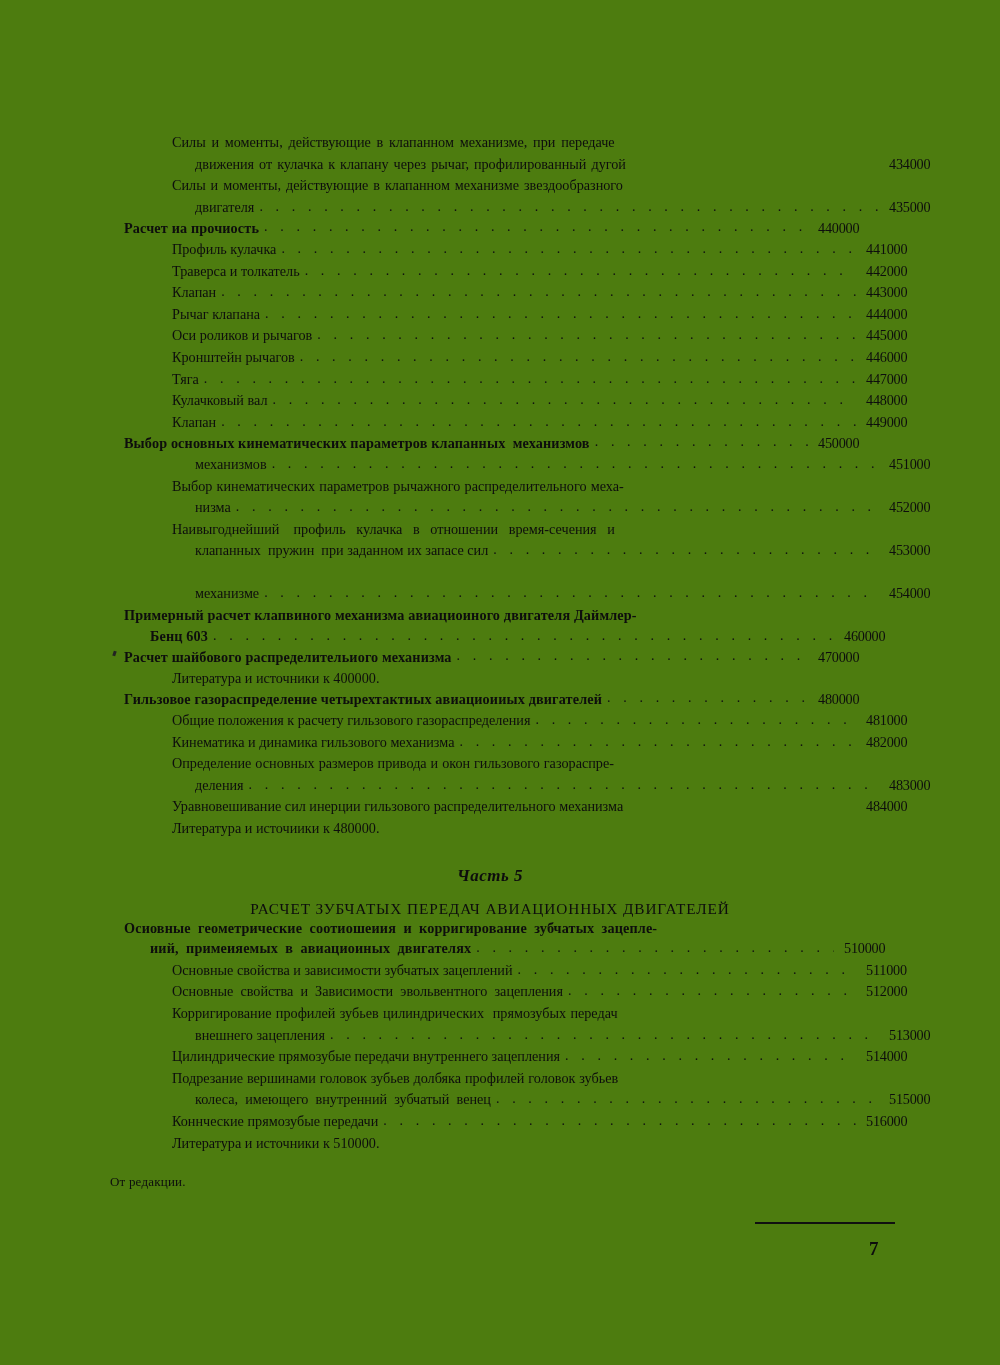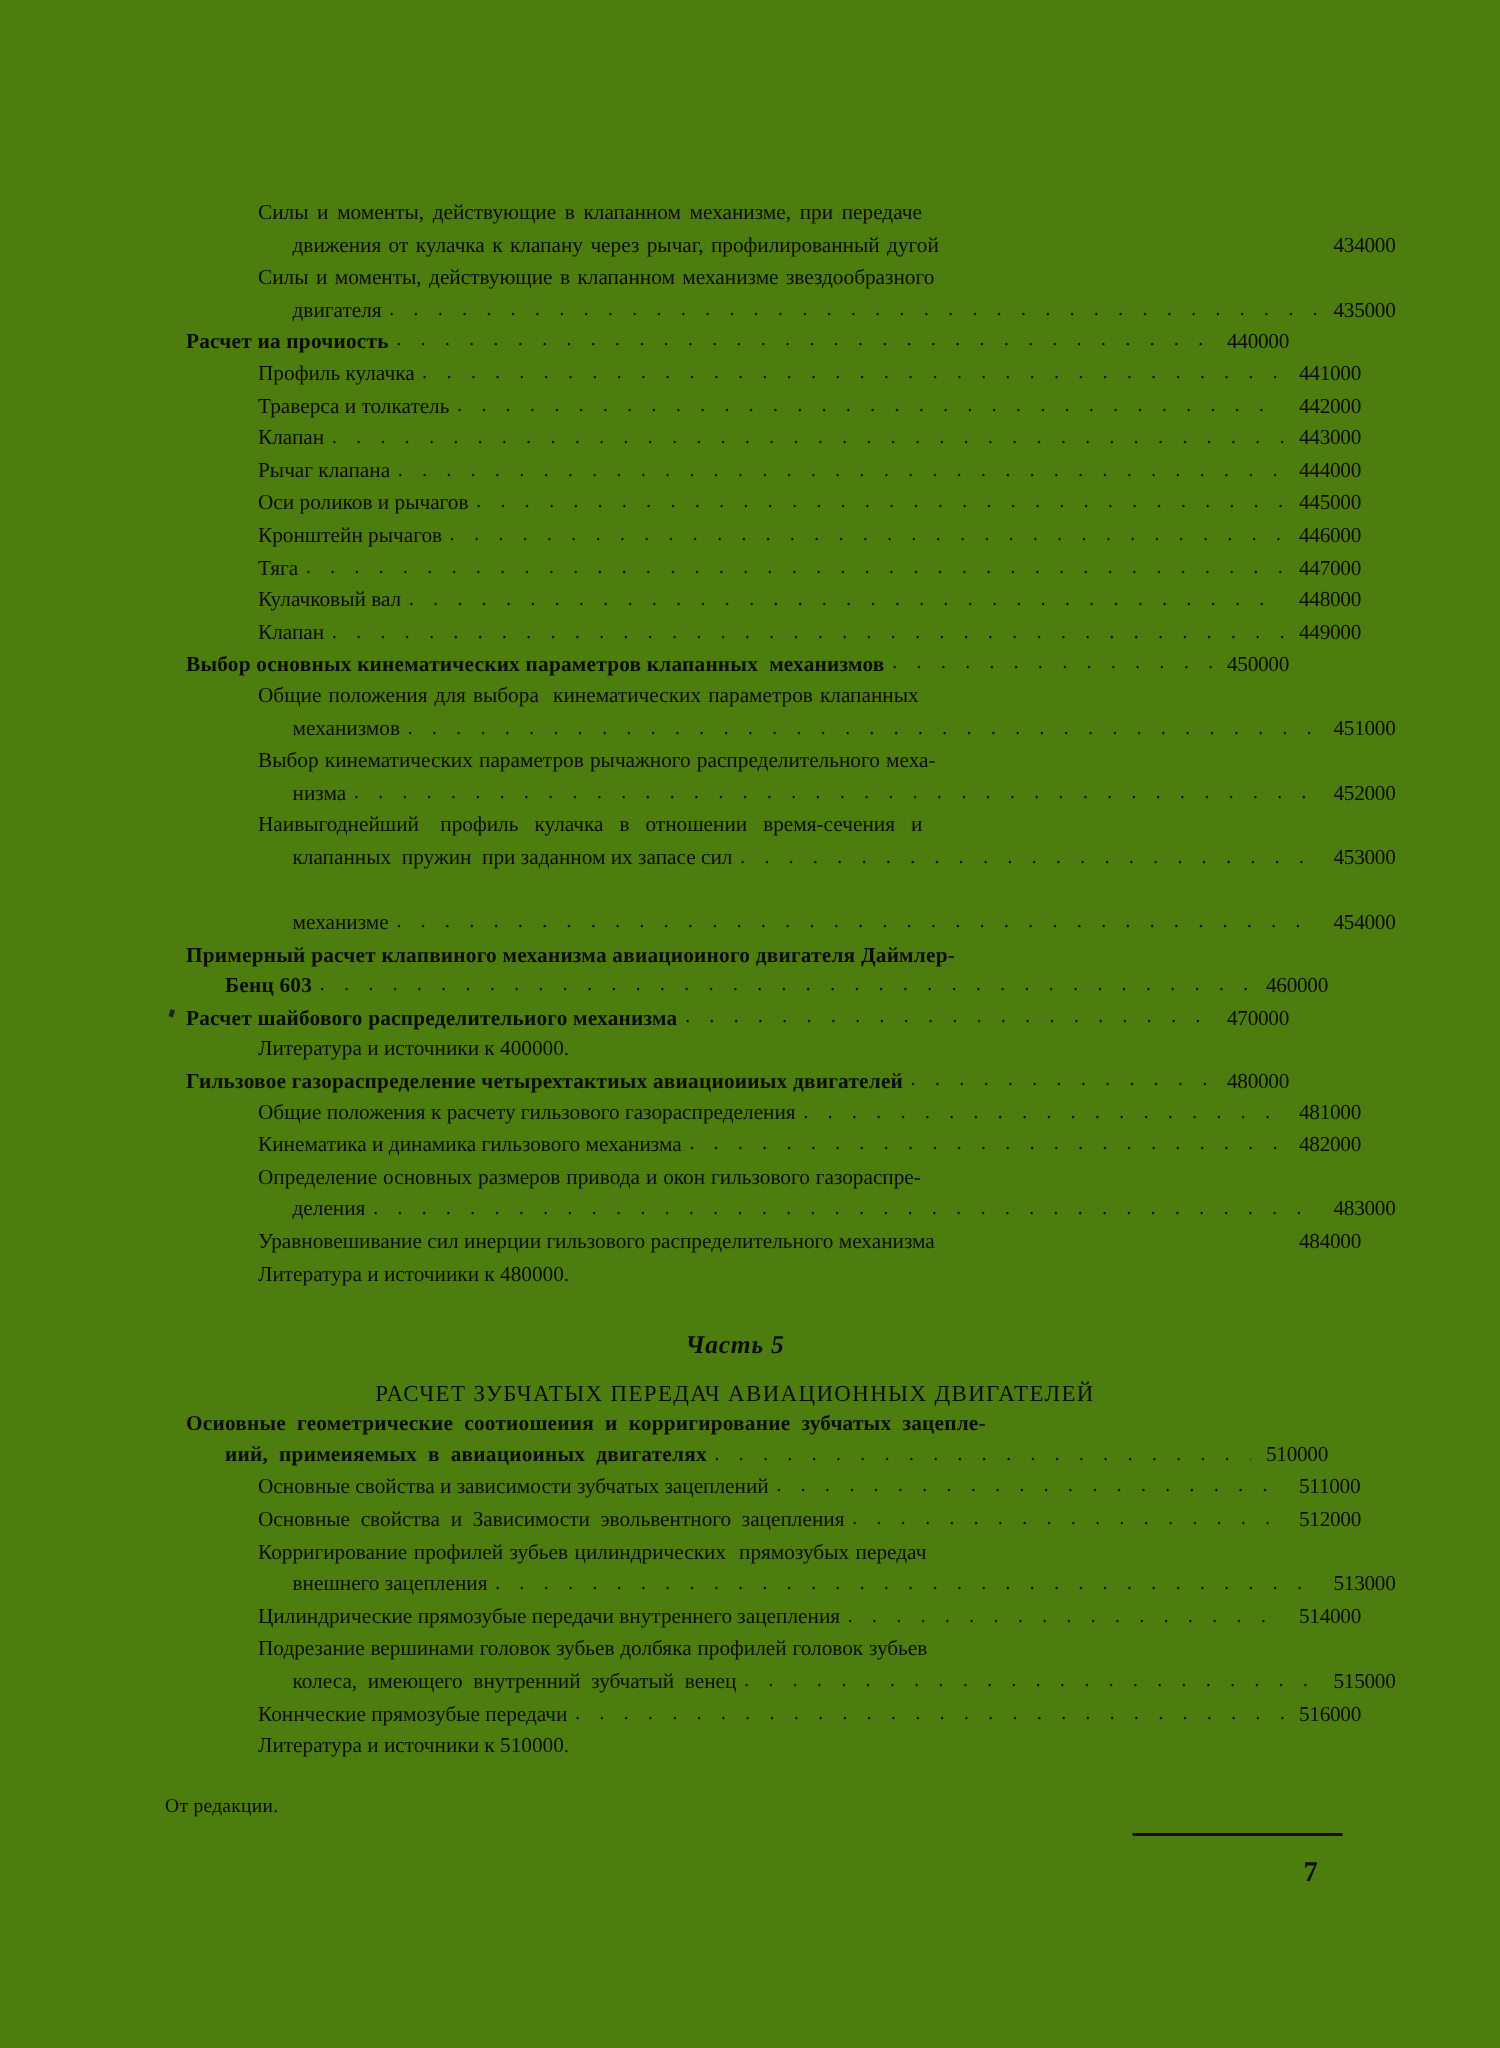--- a/index.html
+++ b/index.html
@@ -199,21 +199,20 @@
         <div class="entry">
           <div class="tline justify lvl-sub"><span class="txt" style="--ws: 0px;">Кулачковый вал</span><span class="leader">. . . . . . . . . . . . . . . . . . . . . . . . . . . . . . . . . . . . . . . . . . . . . . . . . . . . . . . . . . . . . . . . . . . . . . .</span><span class="num">448000</span></div>
         </div>
         <div class="entry">
           <div class="tline justify lvl-sub"><span class="txt" style="--ws: 0px;">Клапан</span><span class="leader">. . . . . . . . . . . . . . . . . . . . . . . . . . . . . . . . . . . . . . . . . . . . . . . . . . . . . . . . . . . . . . . . . . . . . . .</span><span class="num">449000</span></div>
         </div>
         <div class="entry">
           <div class="tline justify lvl-bold"><span class="txt" style="--ws: 0px;">Выбор основных кинематических параметров клапанных  механизмов</span><span class="leader">. . . . . . . . . . . . . . . . . . . . . . . . . . . . . . . . . . . . . . . . . . . . . . . . . . . . . . . . . . . . . . . . . . . . . . .</span><span class="num">450000</span></div>
         </div>
         <div class="entry">
-          <div class="tline justify lvl-sub"><span class="txt" style="--ws: 1.2px;">Общие положения для выбора  кинематических параметров клапанных</span><span class="leader blank">. . . . . . . . . . . . . . . . . . . . . . . . . . . . . . . . . . . . . . . . . . . . . . . . . . . . . . . . . . . . . . . . . . . . . . .</span><span class="num empty">.</span></div>
           <div class="tline justify lvl-cont"><span class="txt" style="--ws: 0px;">механизмов</span><span class="leader">. . . . . . . . . . . . . . . . . . . . . . . . . . . . . . . . . . . . . . . . . . . . . . . . . . . . . . . . . . . . . . . . . . . . . . .</span><span class="num">451000</span></div>
         </div>
         <div class="entry">
           <div class="tline justify lvl-sub"><span class="txt" style="--ws: 0.6px;">Выбор кинематических параметров рычажного распределительного меха-</span><span class="leader blank">. . . . . . . . . . . . . . . . . . . . . . . . . . . . . . . . . . . . . . . . . . . . . . . . . . . . . . . . . . . . . . . . . . . . . . .</span><span class="num empty">.</span></div>
           <div class="tline justify lvl-cont"><span class="txt" style="--ws: 0px;">низма</span><span class="leader">. . . . . . . . . . . . . . . . . . . . . . . . . . . . . . . . . . . . . . . . . . . . . . . . . . . . . . . . . . . . . . . . . . . . . . .</span><span class="num">452000</span></div>
         </div>
         <div class="entry">
           <div class="tline justify lvl-sub"><span class="txt" style="--ws: 0px;">Наивыгоднейший    профиль   кулачка   в   отношении   время-сечения   и</span><span class="leader blank">. . . . . . . . . . . . . . . . . . . . . . . . . . . . . . . . . . . . . . . . . . . . . . . . . . . . . . . . . . . . . . . . . . . . . . .</span><span class="num empty">.</span></div>
           <div class="tline justify lvl-cont"><span class="txt" style="--ws: 0px;">клапанных  пружин  при заданном их запасе сил</span><span class="leader">. . . . . . . . . . . . . . . . . . . . . . . . . . . . . . . . . . . . . . . . . . . . . . . . . . . . . . . . . . . . . . . . . . . . . . .</span><span class="num">453000</span></div>
         </div>

